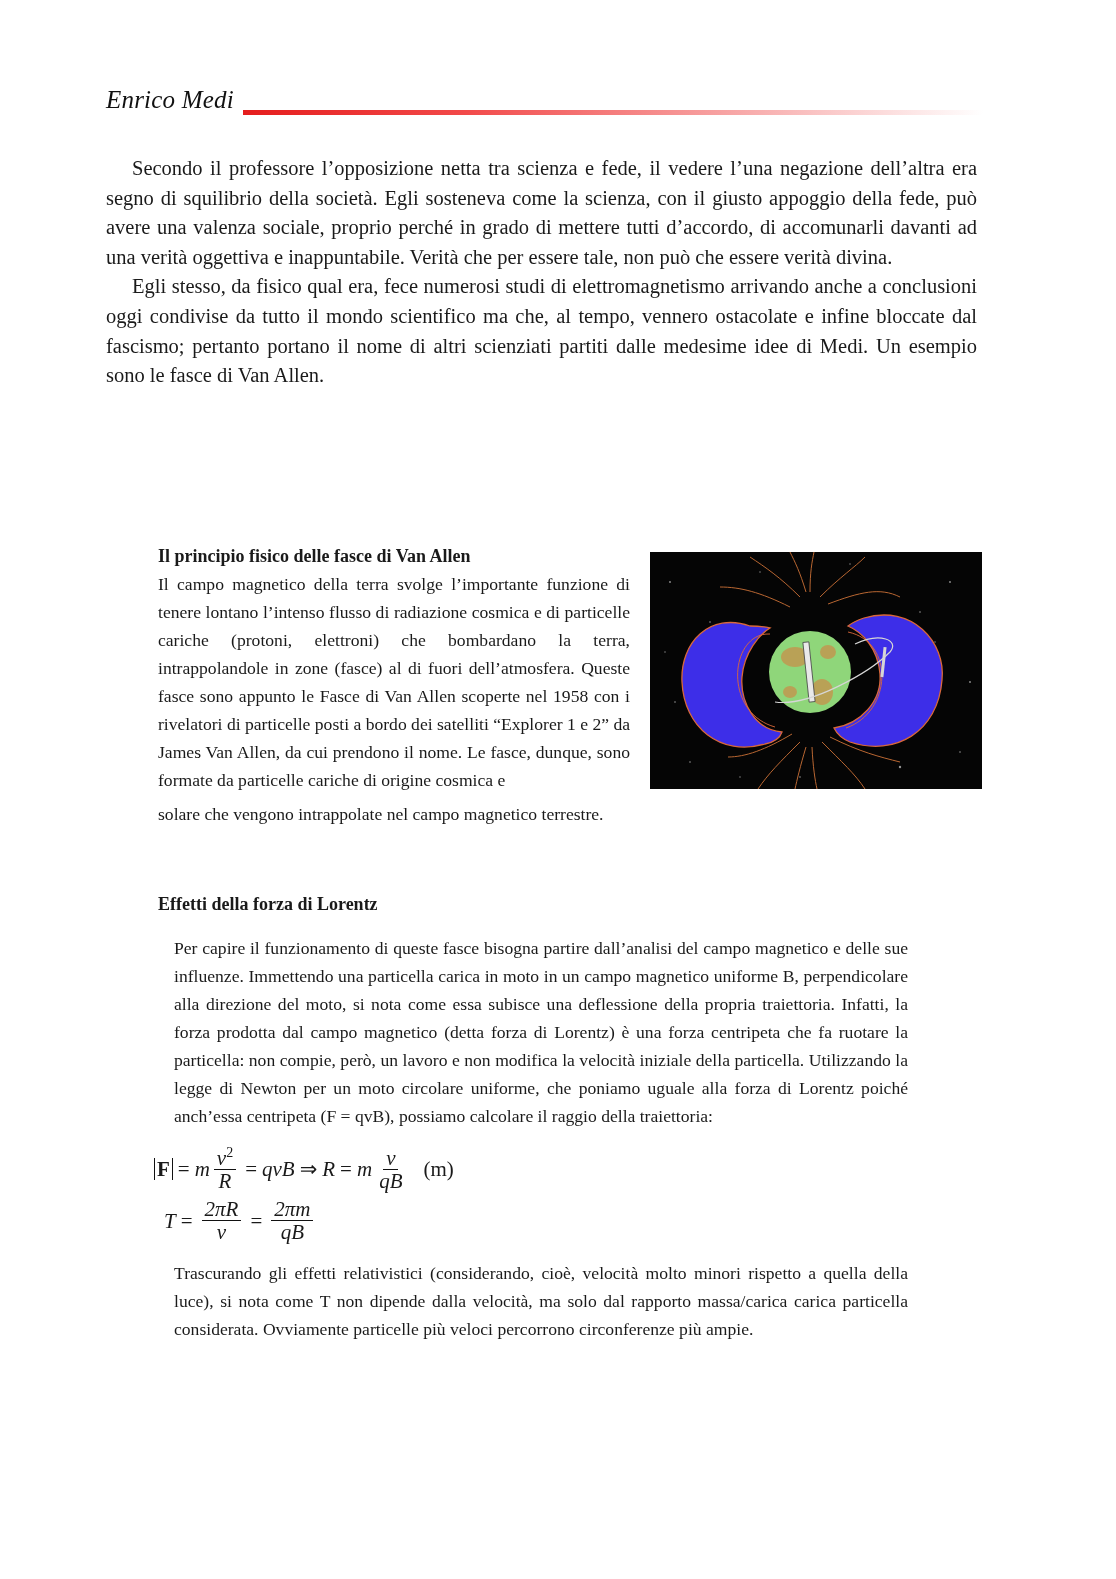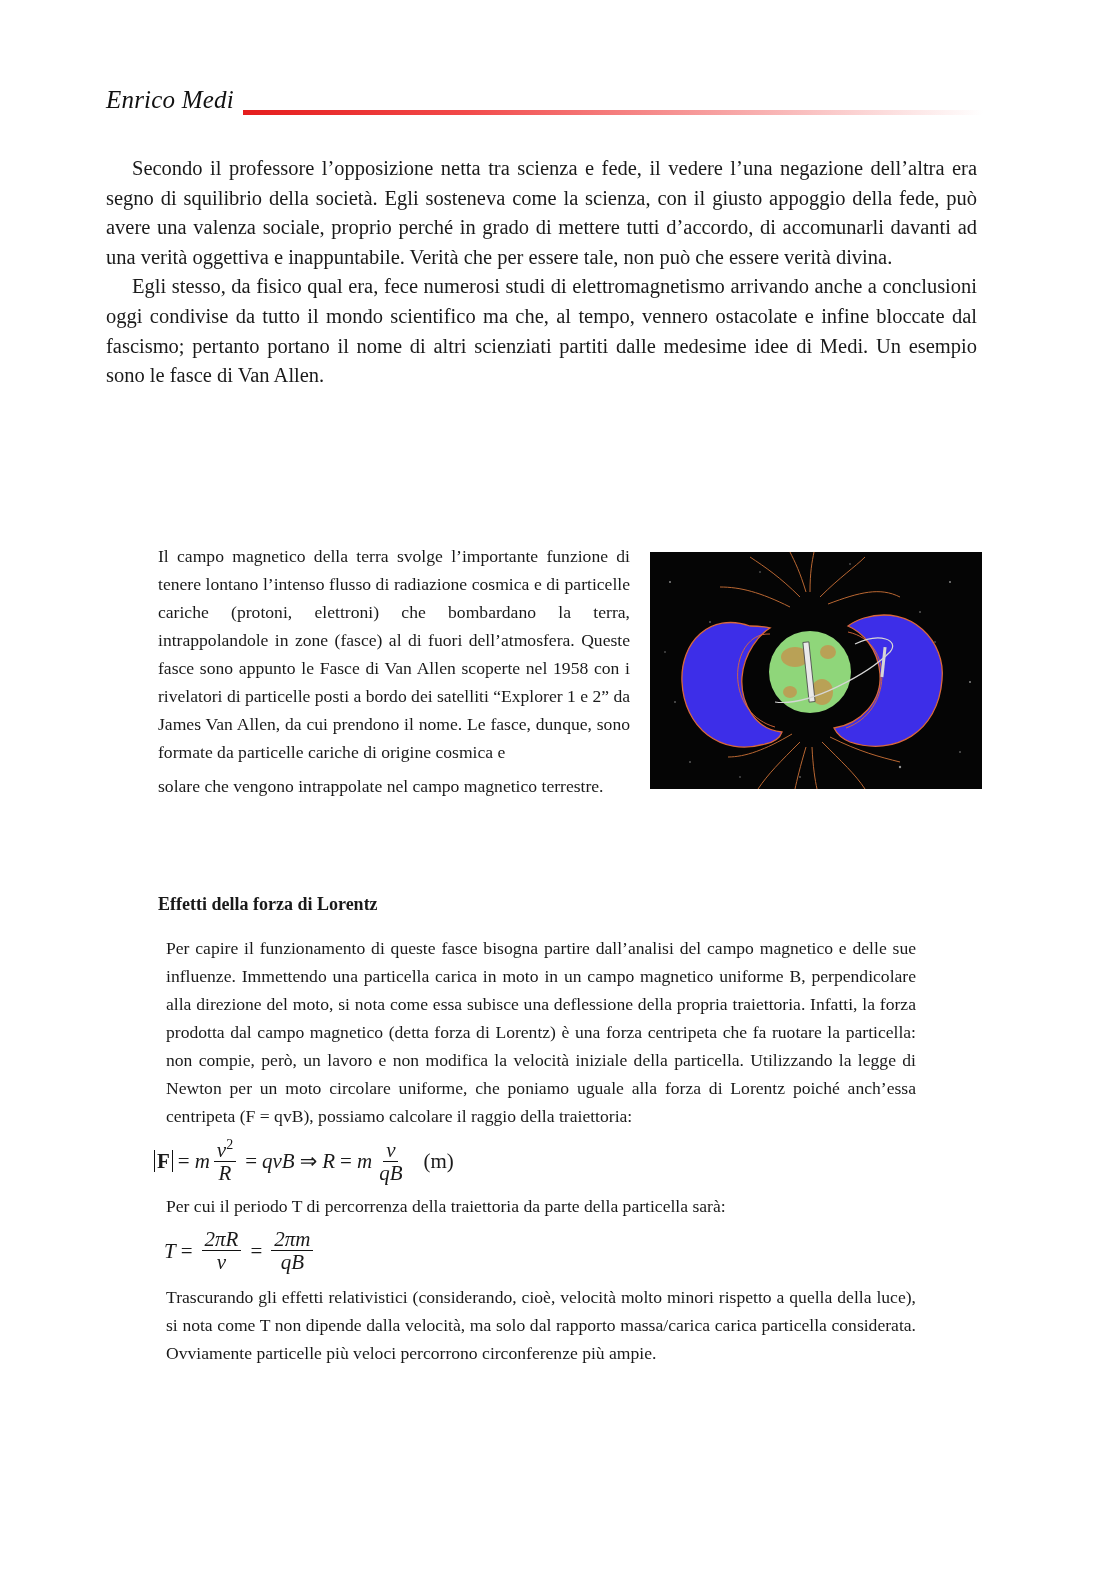--- a/index.html
+++ b/index.html
@@ -17,21 +17,21 @@
     .body-text p.indent { text-indent: 26px; }
 
     .box-section { position: absolute; left: 158px; width: 780px; font-size: 17.6px; line-height: 28px; }
     .box-heading { font-weight: bold; font-size: 18px; margin: 0; }
     .box-text { margin: 0; text-align: justify; }
     .wrap-col { width: 472px; text-align: justify; }
 
     .figure { position: absolute; left: 650px; top: 552px; width: 332px; height: 237px; background: #050505; overflow: hidden; }
 
     .section2 { position: absolute; left: 158px; top: 890px; width: 766px; font-size: 17.6px; line-height: 28px; }
-    .section2 p { margin: 8px; text-align: justify; }
+    .section2 p { margin: 16px; text-align: justify; }
     .section2 h3 { margin: 0 0 16px 0; font-size: 18px; font-weight: bold; }
 
     .formula { font-family: "Liberation Serif", serif; font-size: 21px; display: flex; align-items: center; }
     .frac { display: inline-flex; flex-direction: column; align-items: center; margin: 0 4px; line-height: 1.05; }
     .frac .num { border-bottom: 1.2px solid #111; padding: 0 3px; }
     .frac .den { padding: 0 3px; }
     .it { font-style: italic; }
     .bold { font-weight: bold; }
     .abs { border-left: 1.6px solid #111; border-right: 1.6px solid #111; padding: 0 2px; line-height: 22px; }
     .sup { font-size: 14px; vertical-align: super; font-style: normal; }
@@ -47,20 +47,21 @@
     <div class="header-rule"></div>
   </div>
 
   <div class="body-text" style="top:154px;">
     <p class="indent">Secondo il professore l’opposizione netta tra scienza e fede, il vedere l’una negazione dell’altra era segno di squilibrio della società. Egli sosteneva come la scienza, con il giusto appoggio della fede,  può avere una valenza sociale, proprio perché in grado di mettere tutti d’accordo, di accomunarli davanti ad una verità oggettiva e inappuntabile. Verità che per essere tale, non può che essere verità divina.</p>
     <p class="indent">Egli stesso, da fisico qual era, fece numerosi studi di elettromagnetismo arrivando anche a conclusioni oggi condivise da tutto il mondo scientifico ma che, al tempo, vennero ostacolate e infine bloccate dal fascismo; pertanto portano il nome di altri scienziati partiti dalle medesime idee di Medi. Un esempio sono le fasce di Van Allen.</p>
   </div>
 
   <div class="box-section" style="top:542px;">
     <div class="wrap-col">
+      <p class="box-heading">Il principio fisico delle fasce di Van Allen</p>
       <p class="box-text">Il campo magnetico della terra svolge l’importante funzione di tenere lontano l’intenso flusso di radiazione cosmica e di particelle cariche (protoni, elettroni) che bombardano la terra, intrappolandole in zone (fasce) al di fuori dell’atmosfera. Queste fasce sono appunto le Fasce di Van Allen scoperte nel 1958 con i rivelatori di particelle posti a bordo dei satelliti “Explorer 1 e 2” da James Van Allen, da cui prendono il nome. Le fasce, dunque, sono formate da particelle cariche di origine cosmica e</p>
     </div>
     <p class="box-text" style="text-align:left;margin-top:6px;">solare che vengono intrappolate nel campo magnetico terrestre.</p>
   </div>
 
   <div class="figure">
     <svg width="332" height="237" viewBox="0 0 332 237">
       <rect x="0" y="0" width="332" height="237" fill="#050505"></rect>
       <g fill="#cfcfcf" opacity="0.7">
         <circle cx="20" cy="30" r="0.9"></circle>
@@ -130,21 +131,20 @@
       <span class="it">R</span>
       <span class="op">=</span>
       <span class="it">m</span>
       <span class="frac">
         <span class="num it">v</span>
         <span class="den it">qB</span>
       </span>
       <span style="margin-left:14px;">(m)</span>
     </div>
 
-    <p style="margin-top:8px;">Per cui il periodo T di percorrenza della traiettoria da parte della particella sarà:</p>
 
     <div class="formula" style="margin:6px 0 10px 6px;">
       <span class="it">T</span>
       <span class="op">=</span>
       <span class="frac">
         <span class="num it">2πR</span>
         <span class="den it">v</span>
       </span>
       <span class="op">=</span>
       <span class="frac">

